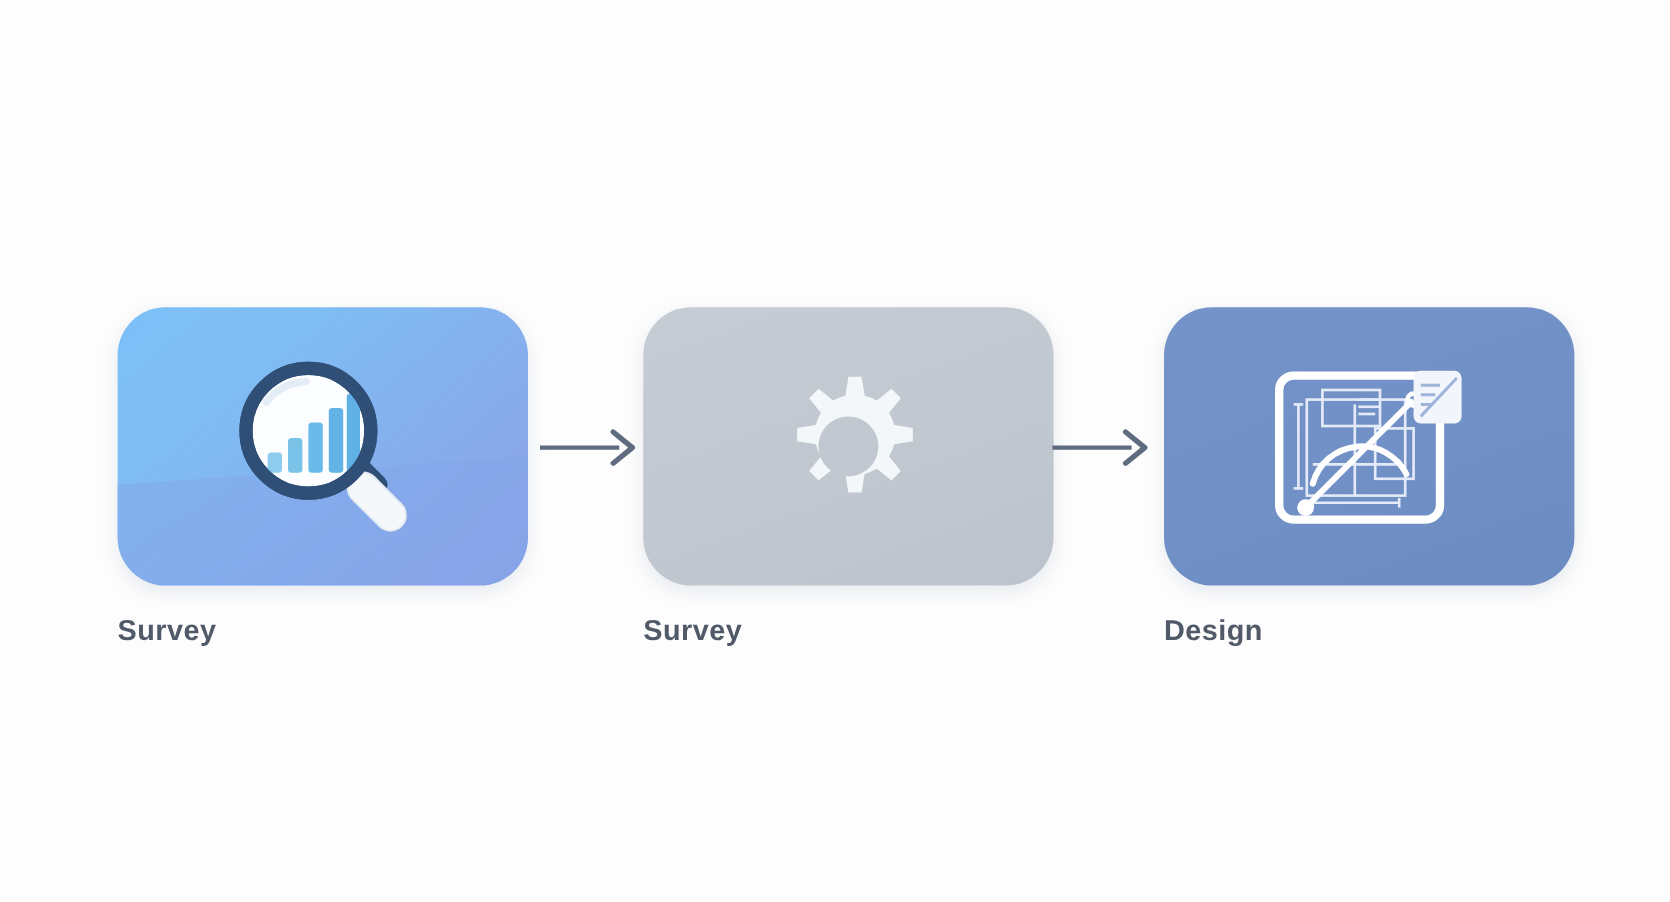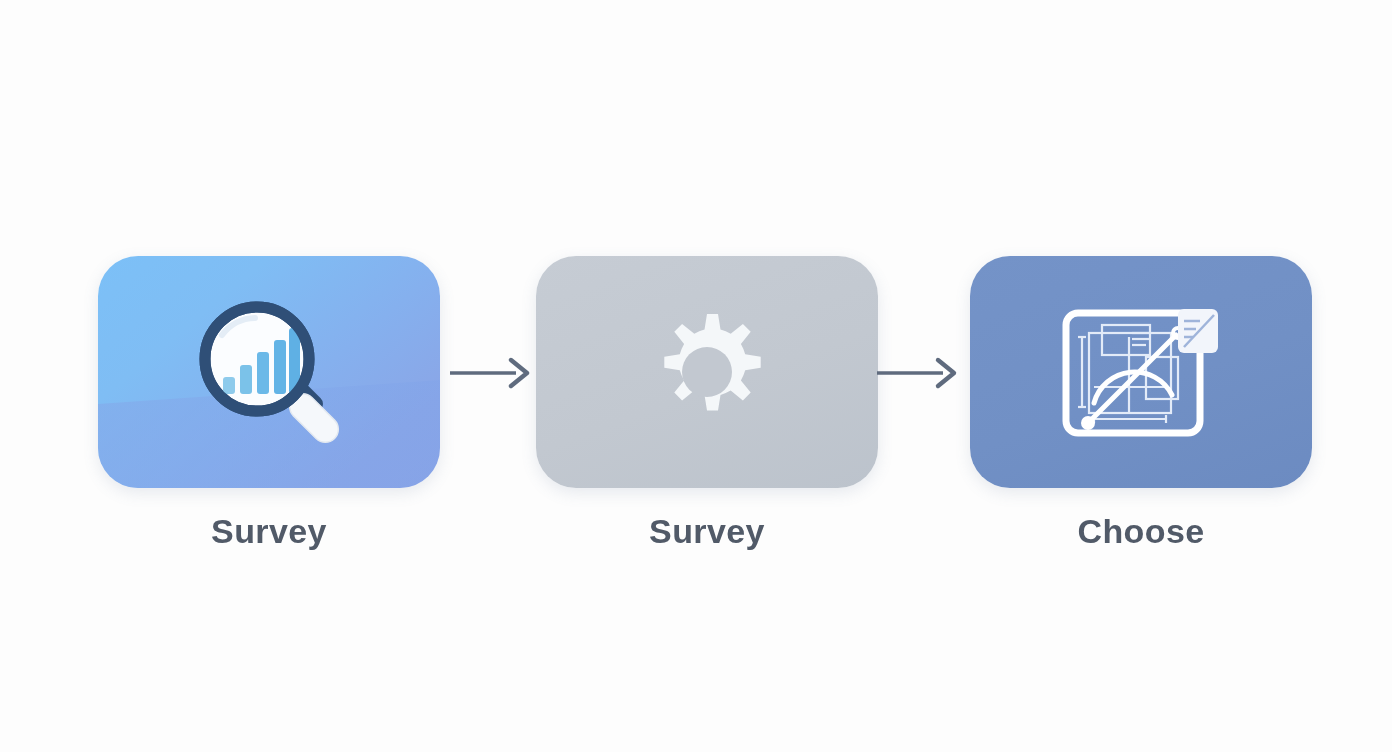--- a/index.html
+++ b/index.html
@@ -81,23 +81,22 @@
     height: 232px;
     display: flex;
     align-items: center;
     justify-content: center;
     z-index: 3;
   }
 
   
   .step-label {
     margin-top: 26px;
-    text-align: center;
     font-family: "Liberation Sans", sans-serif;
-    font-size: 34px;
+    font-size: 24px;
     font-weight: bold;
     letter-spacing: 0.4px;
     color: #515a68;
     line-height: 1;
   }
 
   
   .arrow {
     position: absolute;
     top: 356px;
@@ -216,21 +215,21 @@
             <g>
               <rect x="124" y="14" width="40" height="44" rx="6" fill="#f2f5fb"></rect>
               <path d="M 130 52 L 160 20" stroke="#9fb4da" stroke-width="2.5"></path>
               <line x1="130" y1="26" x2="146" y2="26" stroke="#9fb4da" stroke-width="2.5"></line>
               <line x1="130" y1="34" x2="142" y2="34" stroke="#9fb4da" stroke-width="2.5"></line>
               <line x1="130" y1="42" x2="139" y2="42" stroke="#9fb4da" stroke-width="2.5"></line>
             </g>
           </svg>
         </div>
       </div>
-      <div class="step-label">Choose</div>
+      <div class="step-label">Design</div>
     </div>
 
     <div class="arrow arrow-1">
       <svg width="90" height="34" viewBox="0 0 90 34" aria-hidden="true">
         <line x1="2" y1="17" x2="68" y2="17" stroke="#5f6b7e" stroke-width="3.4"></line>
         <polyline points="63,4 79,17 63,30" fill="none" stroke="#5f6b7e" stroke-width="4.4" stroke-linecap="round" stroke-linejoin="round"></polyline>
       </svg>
     </div>
 
     <div class="arrow arrow-2">

